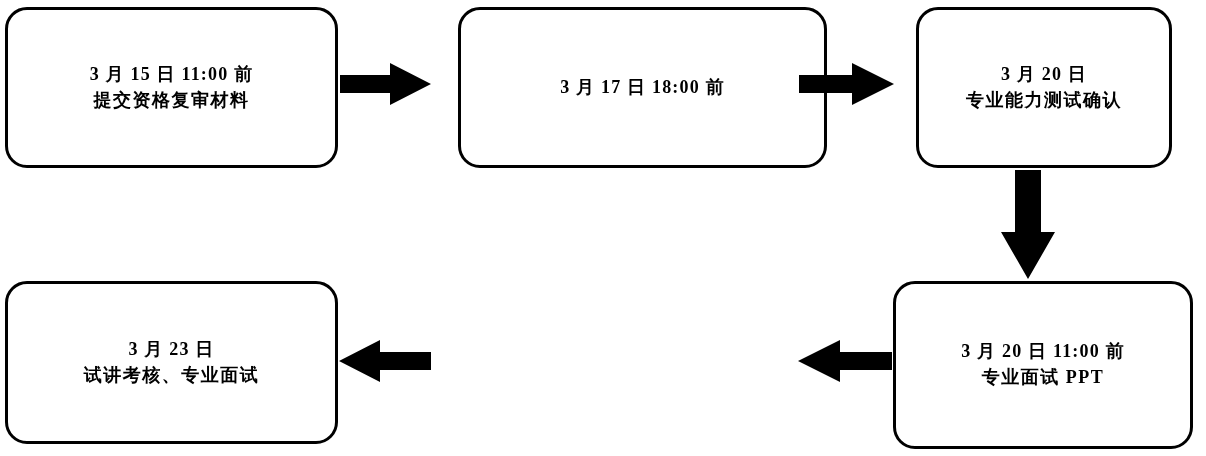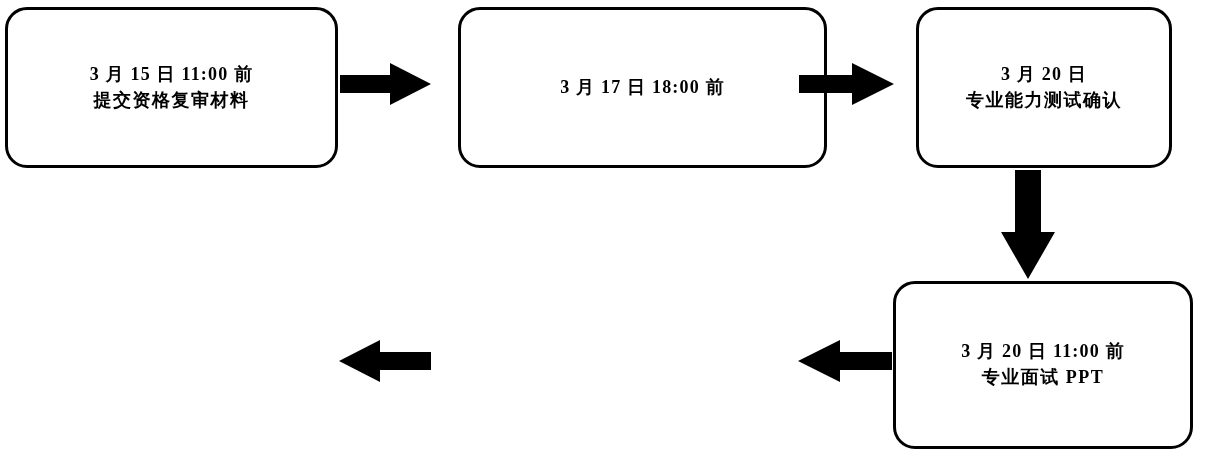--- a/index.html
+++ b/index.html
@@ -112,14 +112,18 @@
     </svg>
   </div>
 
 
   <div class="arrow" id="arrow-5">
     <svg viewBox="0 0 94 44" width="94" height="44" aria-hidden="true">
       <polygon points="93,13 42,13 42,1 1,22 42,43 42,31 93,31" fill="#000000"></polygon>
     </svg>
   </div>
 
+  <div class="node" id="node-6">
+    <div class="node-line line-date">3 月 23 日</div>
+    <div class="node-line line-desc">试讲考核、专业面试</div>
+  </div>
 
 </div>
 
 </body></html>

